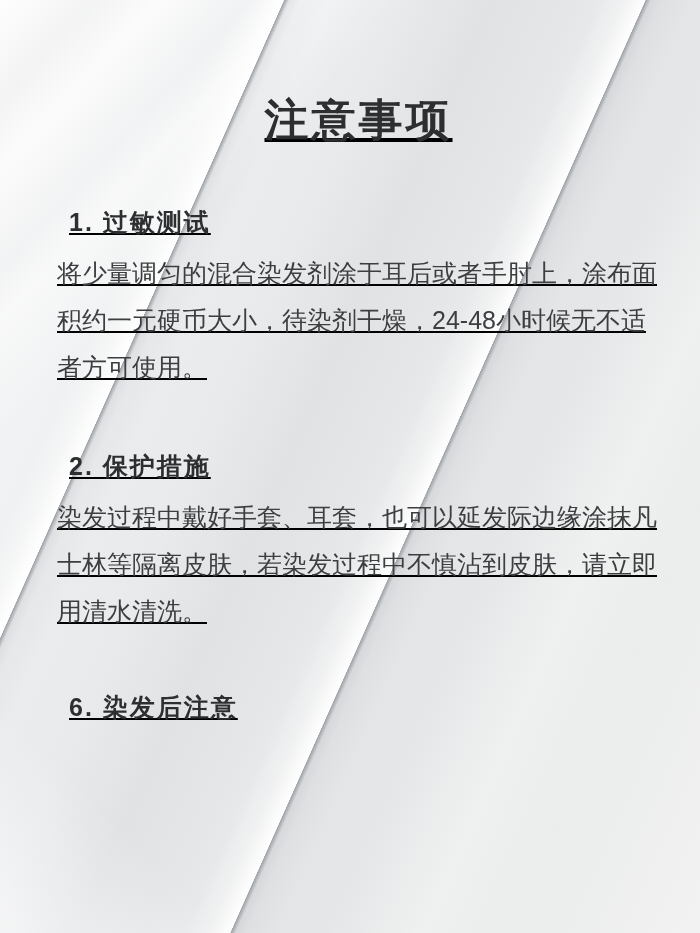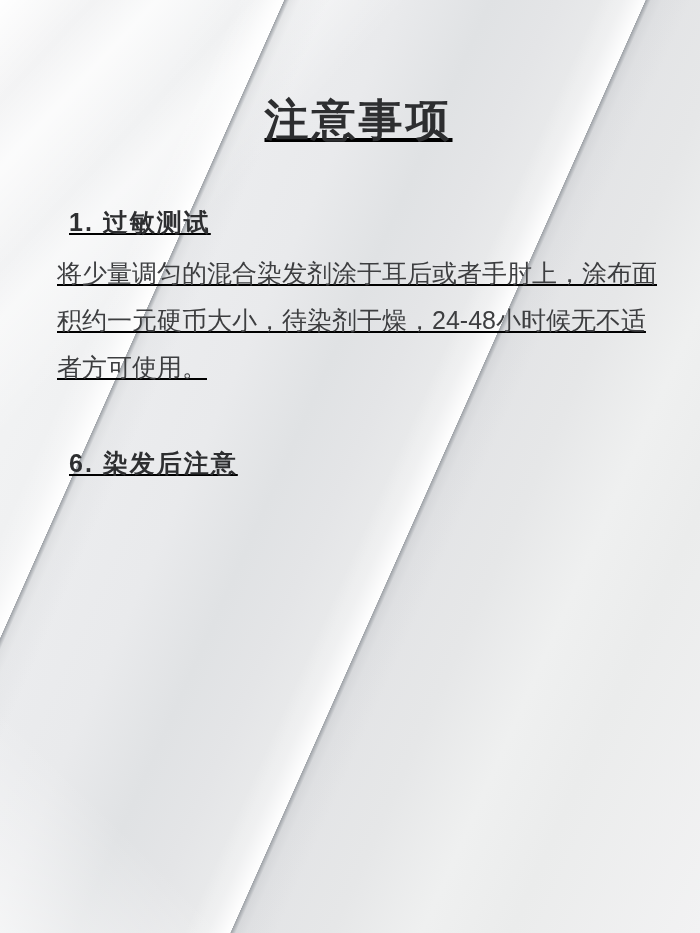--- a/index.html
+++ b/index.html
@@ -89,17 +89,23 @@
 <div class="content">
   <h1 class="page-title">注意事项</h1>
 
   <section class="section sec-1">
     <h2>1. 过敏测试</h2>
     <p>将少量调匀的混合染发剂涂于耳后或者手肘上，涂布面
 积约一元硬币大小，待染剂干燥，24-48小时候无不适
 者方可使用。</p>
   </section>
 
+  <section class="section sec-2">
+    <h2>2. 保护措施</h2>
+    <p>染发过程中戴好手套、耳套，也可以延发际边缘涂抹凡
+士林等隔离皮肤，若染发过程中不慎沾到皮肤，请立即
+用清水清洗。</p>
+  </section>
 
   <section class="section sec-3">
     <h2>6. 染发后注意</h2>
   </section>
 </div>
 
 </body></html>

